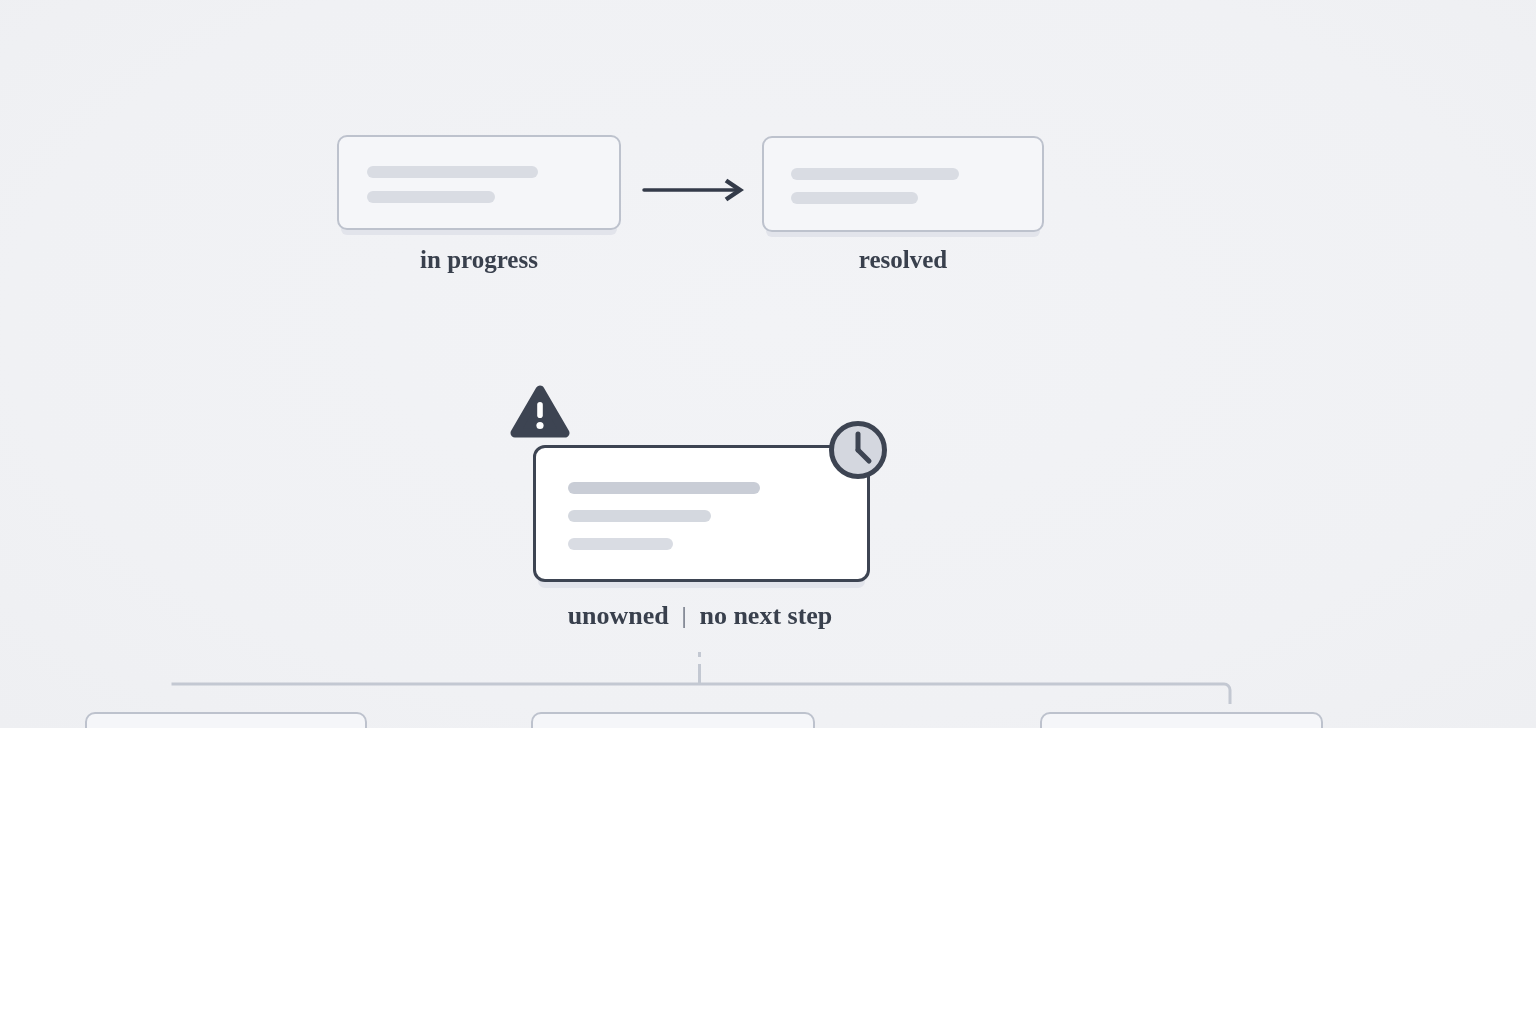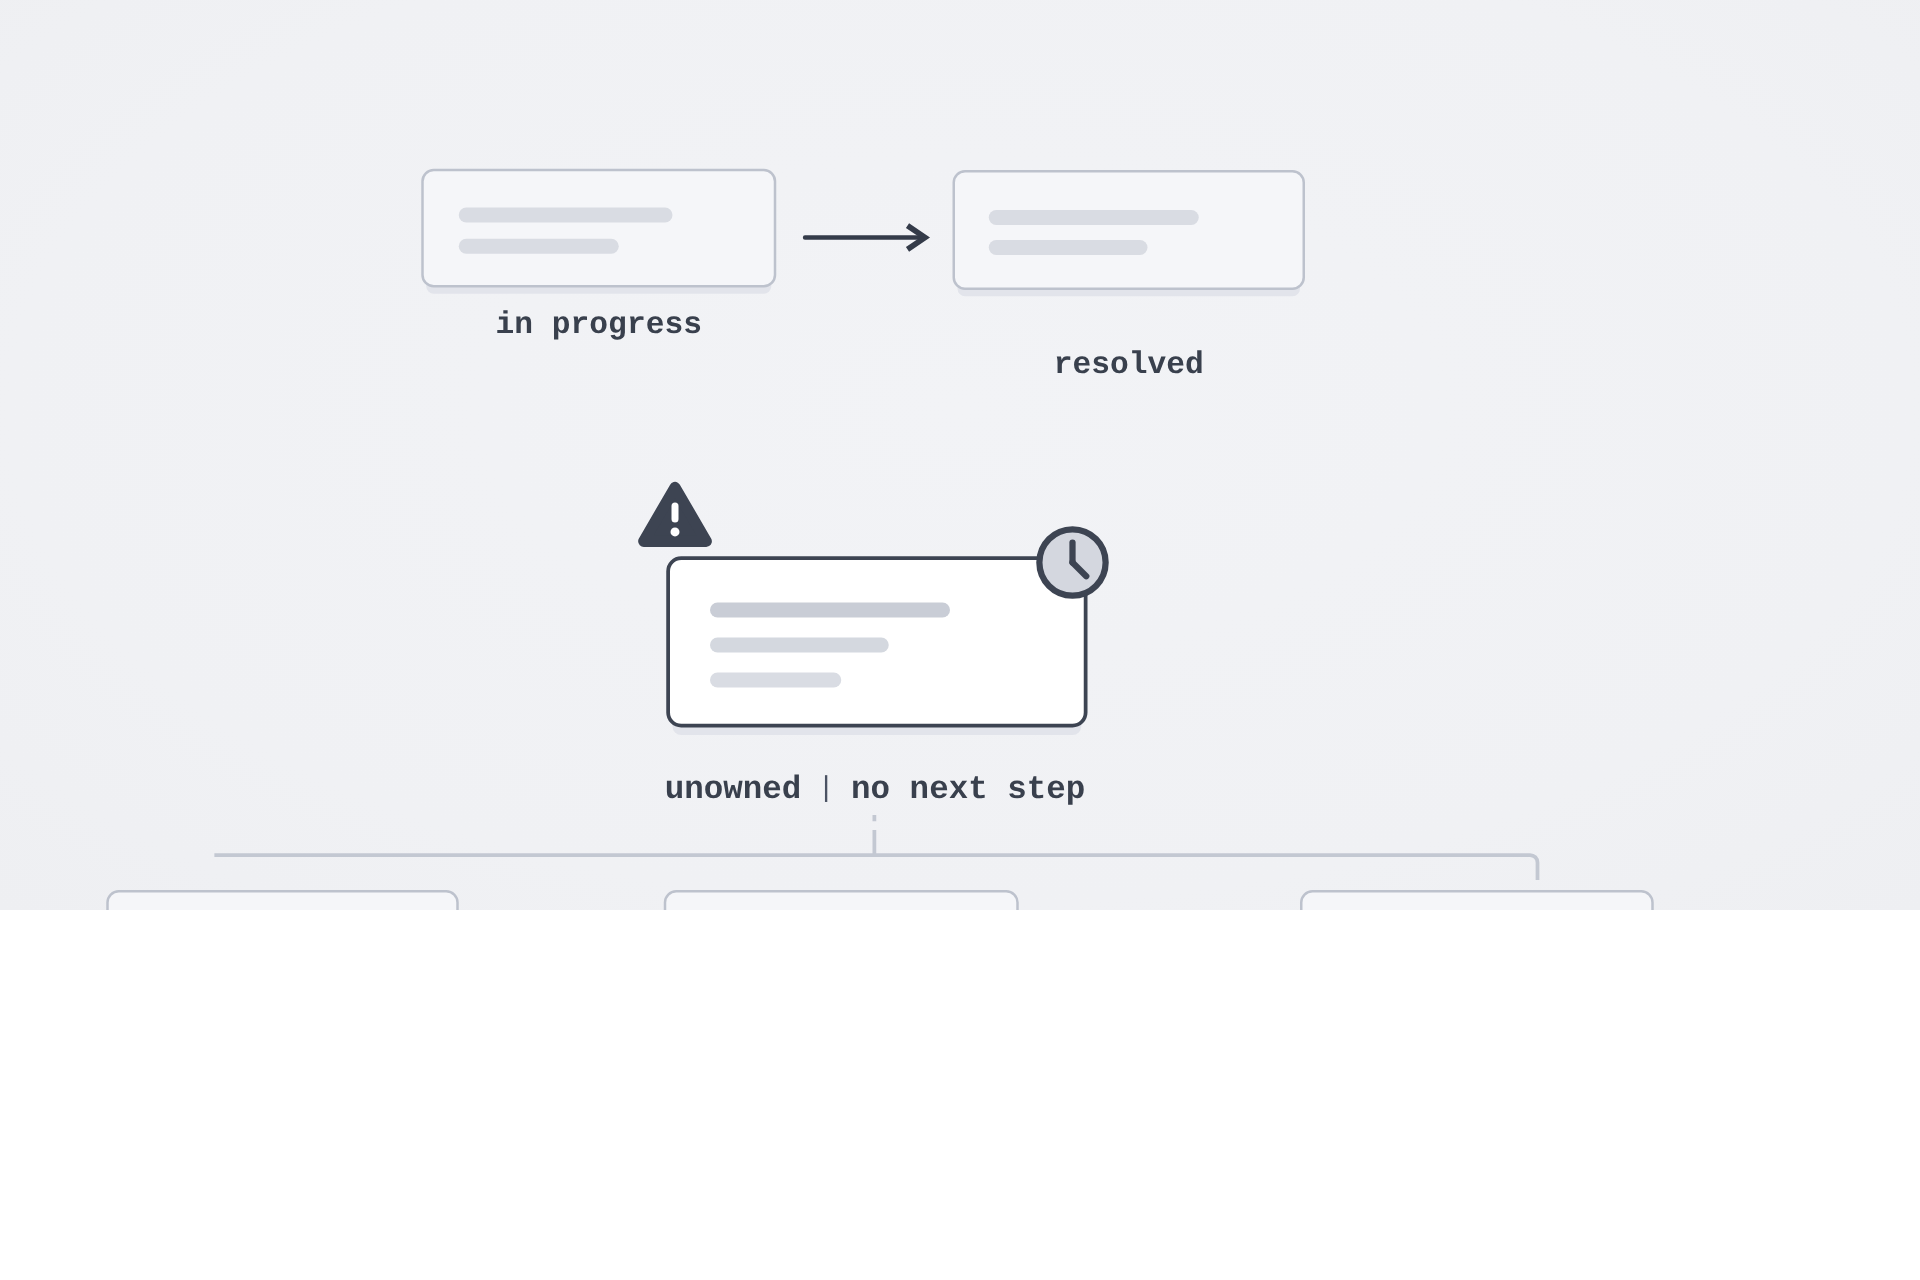--- a/index.html
+++ b/index.html
@@ -4,21 +4,21 @@
 <style>
   :root{
     --bg:#f0f1f4; --card-fill:#f5f6f9; --card-border:#bdc2cd; --dark:#3d4452;
     --text:#39404d; --bar:#d9dce3; --bar-dark:#c9cdd6; --bar-mid:#d4d8df;
     --shadow:#e2e4eb; --connector:#c3c8d2; --clock-fill:#d4d7df; --white:#ffffff;
   }
   html,body{margin:0;padding:0;}
   #stage{
     position:relative; width:1536px; height:728px; overflow:hidden;
     background:radial-gradient(ellipse at 50% 45%, #f2f3f6 0%, var(--bg) 70%, #eeeff2 100%);
-    font-family:Liberation Mono, monospace;
+    font-family:Liberation Serif, serif;
   }
   .card-light{
     position:absolute; box-sizing:border-box;
     background:var(--card-fill);
     border:2px solid var(--card-border);
     border-radius:10px;
     box-shadow:0 9px 0 -4px var(--shadow);
   }
   .card-dark{
     position:absolute; box-sizing:border-box;
@@ -66,42 +66,42 @@
 
   <svg class="arrow" style="left:642px; top:177px;" width="104" height="26" viewBox="0 0 104 26">
     <line x1="2" y1="13" x2="96" y2="13"></line>
     <polyline points="84,3.5 98,13 84,22.5"></polyline>
   </svg>
 
   <div class="card-light" style="left:762px; top:136px; width:282px; height:96px;">
     <div class="bar" style="left:27px; top:30px; width:168px;"></div>
     <div class="bar" style="left:27px; top:54px; width:127px;"></div>
   </div>
-  <div class="node-label" style="left:762px; top:245px; width:282px;margin-top:32px;">resolved</div>
+  <div class="node-label" style="left:762px; top:245px; width:282px;">resolved</div>
 
   <svg class="warning" width="60" height="56" viewBox="0 0 60 56">
     <path d="M30 6 L55 49 H5 Z" fill="var(--dark)" stroke="var(--dark)" stroke-width="9" stroke-linejoin="round"></path>
     <rect x="27.2" y="18" width="5.6" height="16" rx="2.8" fill="#ffffff"></rect>
     <circle cx="30" cy="41.5" r="3.6" fill="#ffffff"></circle>
   </svg>
 
   <div class="card-dark" style="left:533px; top:445px; width:337px; height:137px;">
     <div class="bar dark" style="left:32px; top:34px; width:192px;"></div>
     <div class="bar mid" style="left:32px; top:62px; width:143px;"></div>
     <div class="bar" style="left:32px; top:90px; width:105px;"></div>
   </div>
 
   <div class="clock">
     <svg width="48" height="48" viewBox="0 0 48 48">
       <line x1="24" y1="24" x2="24" y2="8" stroke="var(--dark)" stroke-width="5" stroke-linecap="round"></line>
       <line x1="24" y1="24" x2="35" y2="35" stroke="var(--dark)" stroke-width="5" stroke-linecap="round"></line>
     </svg>
   </div>
 
-  <div class="node-label alert-label" style="left:440px; top:616px; width:520px;">
+  <div class="node-label alert-label" style="left:440px; top:600px; width:520px;">
     <span>unowned</span><span class="sep">|</span><span>no next step</span>
   </div>
 
   <svg class="connector" style="position:absolute; left:170px; top:650px;" width="1066" height="58" viewBox="0 0 1066 58">
     <path d="M529.5 2 V7"></path>
     <path d="M529.5 14 V34"></path>
     <path d="M1.5 34 H1054 a6 6 0 0 1 6 6 V54"></path>
   </svg>
 
   <div class="card-light" style="left:85px; top:712px; width:282px; height:96px;">

